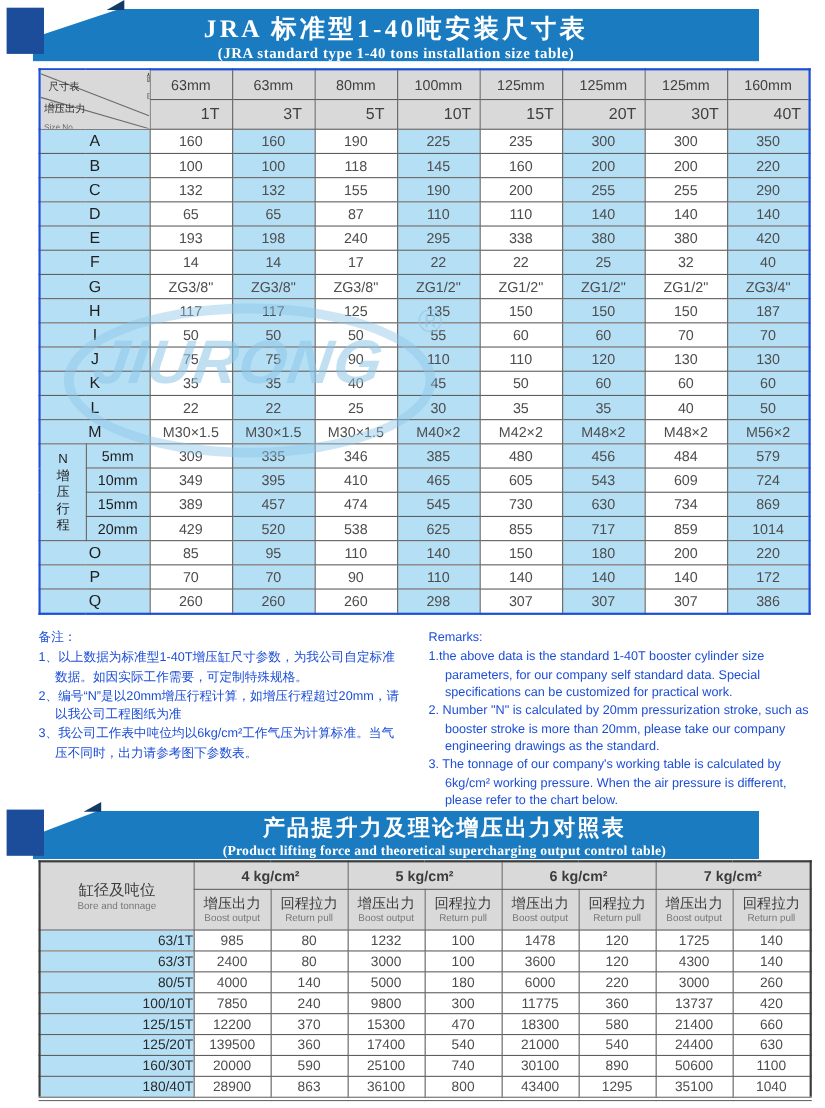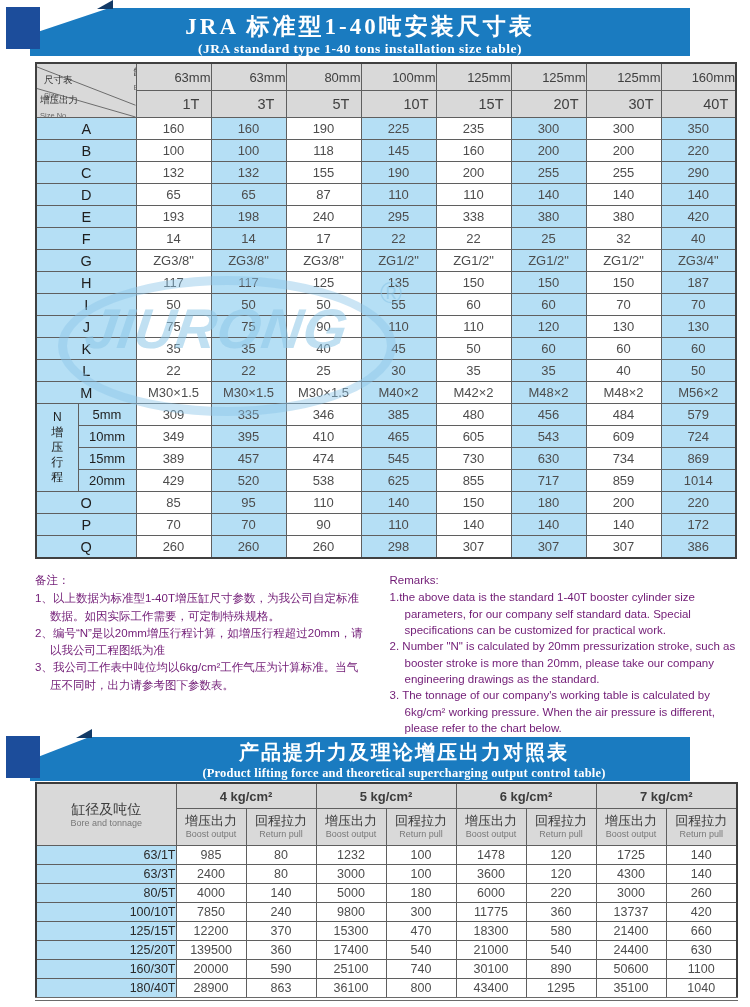--- a/index.html
+++ b/index.html
@@ -20,26 +20,26 @@
   .sq{position:absolute;width:34px;height:42px;background:#1c4d9b;}
   #sq1{left:6px;top:7px;}
   #sq2{left:6px;top:736px;}
   .tri{position:absolute;width:0;height:0;border-left:16px solid transparent;
        border-bottom:9px solid #123a66;}
   #tri1{left:97px;top:0px;}
   #tri2{left:76px;top:729px;}
 
   
   table{border-collapse:collapse;table-layout:fixed;}
-  #t1{position:absolute;left:35px;top:62px;width:702px;border:2px solid #404040;background:#fff;}
+  #t1{position:absolute;left:35px;top:62px;width:702px;border:2px solid #1d4ed8;background:#fff;}
   #t1 th,#t1 td{border:1px solid #5f5f5f;text-align:center;vertical-align:middle;
       padding:0;white-space:nowrap;overflow:hidden;}
   #t1 td{height:21px;font-size:13px;color:#4d4d4d;}
   #t1 thead th{background:#d9d9d9;height:26px;font-weight:normal;color:#404040;}
-  #t1 thead .hb{font-size:13px;text-align:right;}
+  #t1 thead .hb{font-size:13px;}
   #t1 thead .ht{font-size:14.5px;padding-left:35px;}
   #t1 .rl{background:#b5dff5;color:#1e1e1e;font-weight:normal;font-size:14.5px;}
   #t1 .rl.sub{font-size:13px;}
   #t1 td.alt{background:#b5dff5;}
   #t1 .nlab{background:#b5dff5;font-weight:normal;font-size:12px;line-height:1.25;
       color:#1e1e1e;padding:1px 0;}
   .corner{background:#ececec;position:relative;padding:0;}
   .corner .diag{position:absolute;left:0;top:0;width:100%;height:100%;}
   .corner .diag line{stroke:#6a6a6a;stroke-width:1;}
   .corner span{position:absolute;line-height:1.05;font-weight:normal;color:#333;}
@@ -54,21 +54,21 @@
   #wm .oval{position:absolute;left:58px;top:276px;width:320px;height:122px;
       border:9px solid rgba(140,198,232,.45);border-radius:50%;}
   #wm .wtext{position:absolute;left:86px;top:296px;font-size:56px;font-weight:bold;
       font-style:italic;color:rgba(140,198,232,.55);transform:skewX(-8deg);
       font-family:"Liberation Sans",sans-serif;letter-spacing:1px;}
   #wm .reg{position:absolute;left:380px;top:276px;font-size:30px;color:rgba(140,198,232,.6);}
   #wm .cn{position:absolute;left:468px;top:282px;font-size:96px;font-weight:bold;
       color:rgba(150,203,235,.45);letter-spacing:34px;font-family:"Liberation Sans",sans-serif;}
 
   
-  #remarks{position:absolute;left:35px;top:572px;width:705px;display:flex;gap:26px;color:#701a75;}
+  #remarks{position:absolute;left:35px;top:572px;width:705px;display:flex;gap:26px;color:#1d4ed8;}
   #rzh{width:330px;font-size:11.5px;line-height:1.5;}
   #ren{width:352px;font-size:11.5px;line-height:1.42;}
   .rtitle{margin-bottom:1px;}
   .ritem{padding-left:15px;text-indent:-15px;}
 
   
   #t2{position:absolute;left:35px;top:782px;width:702px;border:2px solid #3c3c3c;
       border-bottom:4px double #6a6a6a;background:#fff;}
   #t2 th,#t2 td{border:1px solid #5f5f5f;text-align:center;vertical-align:middle;
       padding:0;white-space:nowrap;overflow:hidden;}

